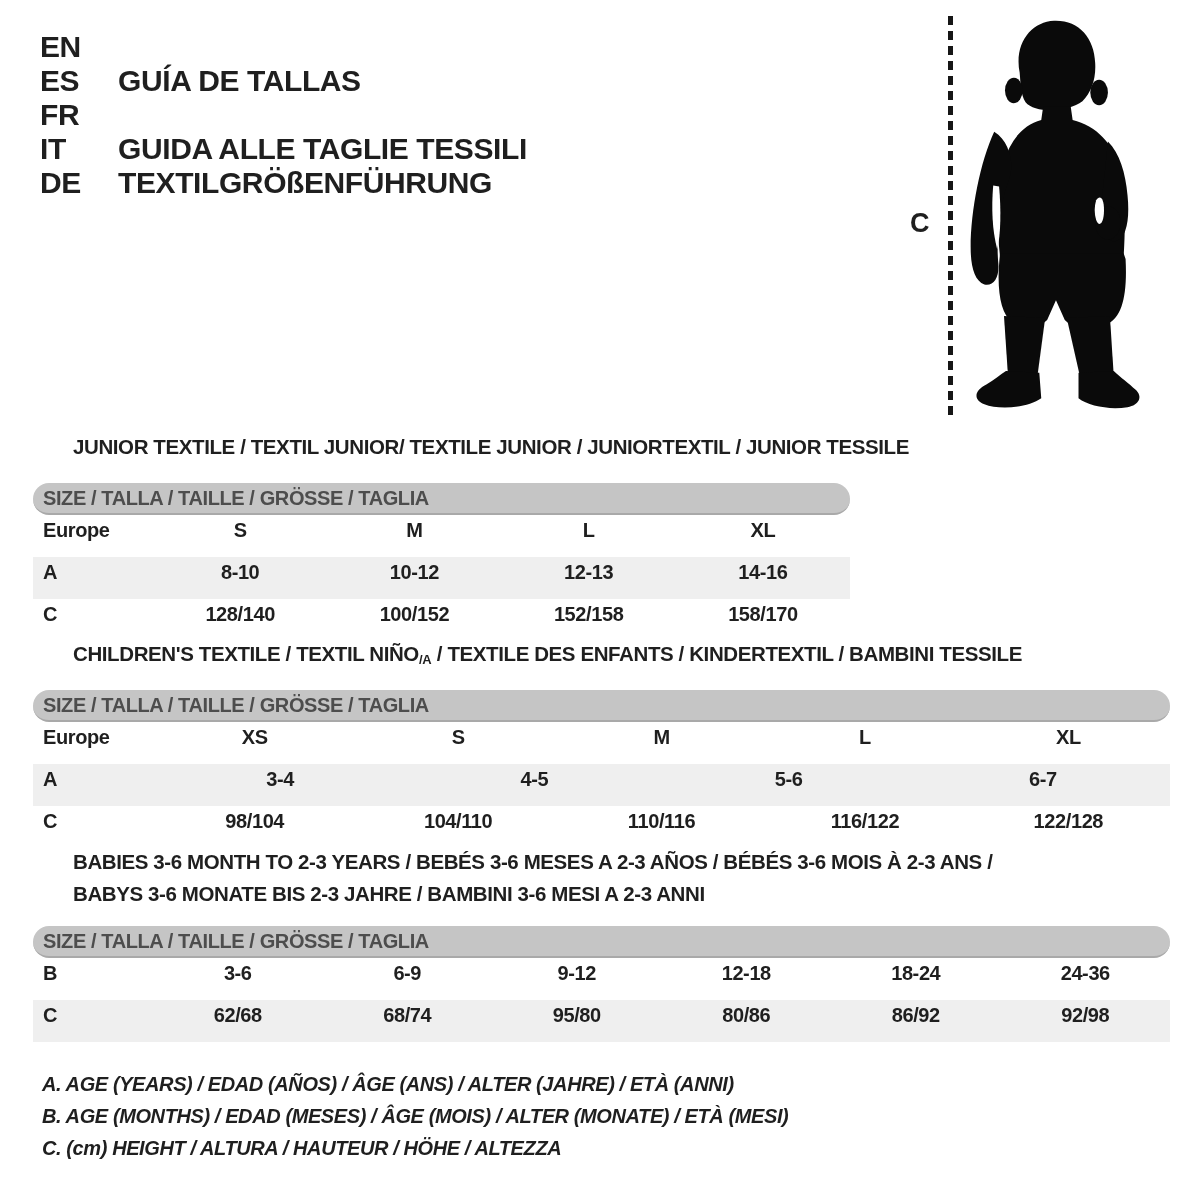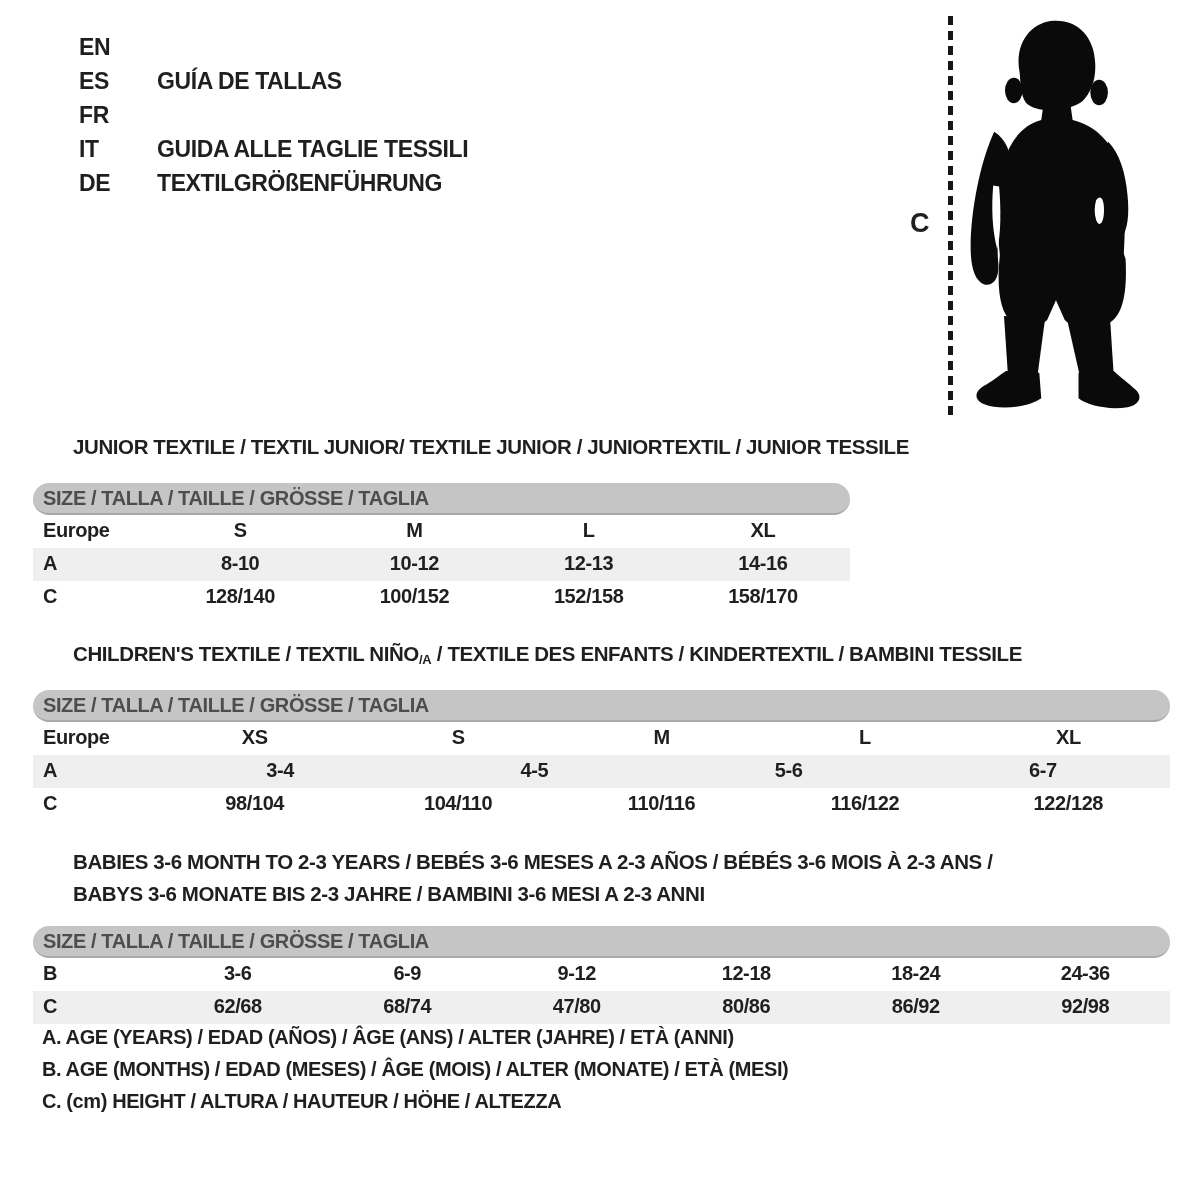--- a/index.html
+++ b/index.html
@@ -16,23 +16,22 @@
     font-weight: bold;
     color: #1f1f1f;
     letter-spacing: -0.4px;
     -webkit-font-smoothing: antialiased;
   }
   .abs { position: absolute; }
 
   
   .lang-block {
     left: 40px; top: 30px;
-    font-size: 23px;
+    font-size: 30px;
     line-height: 34px;
-    margin-left: 39px;
   }
   .lang-row { display: flex; }
   .lang-code { width: 78px; flex: 0 0 78px; }
 
   
   .measure-line {
     left: 948px; top: 16px;
     width: 5px; height: 400px;
     background: repeating-linear-gradient(to bottom, #161616 0 9px, transparent 9px 15px);
   }
@@ -63,45 +62,46 @@
     line-height: 30px;
     background: #c5c5c5;
     border-bottom: 2px solid #a9a9a9;
     color: #4d4d4d;
     font-size: 20px;
     padding-left: 10px;
     border-radius: 16px;
   }
   .trow {
     display: flex;
-    height: 33px;
+    height: 42px;
     line-height: 31px;
     font-size: 20px;
   }
   .trow.shaded { background: #efefef; }
   .tlabel {
     flex: 0 0 110px;
     width: 110px;
     padding-left: 10px;
     text-align: left;
   }
   .tcell {
     flex: 1 1 0;
     text-align: center;
   }
 
   .w-junior  { width: 817px; }
   .w-full    { width: 1137px; }
 
   
   .legend {
-    left: 42px; top: 1021px;
+    left: 42px; top: 1068px;
     font-size: 20px;
     line-height: 32px;
     white-space: nowrap;
+    font-style: italic;
   }
 </style>
 </head>
 <body>
 
 <div class="abs lang-block">
   <div class="lang-row">
     <span class="lang-code">EN</span>
   </div>
   <div class="lang-row">
@@ -225,21 +225,21 @@
     <span class="tcell">6-9</span>
     <span class="tcell">9-12</span>
     <span class="tcell">12-18</span>
     <span class="tcell">18-24</span>
     <span class="tcell">24-36</span>
   </div>
   <div class="trow shaded">
     <span class="tlabel">C</span>
     <span class="tcell">62/68</span>
     <span class="tcell">68/74</span>
-    <span class="tcell">47/80</span>
+    <span class="tcell">95/80</span>
     <span class="tcell">80/86</span>
     <span class="tcell">86/92</span>
     <span class="tcell">92/98</span>
   </div>
 </div>
 
 <div class="abs legend">
   <div>A. AGE (YEARS) / EDAD (AÑOS) / ÂGE (ANS) / ALTER (JAHRE) / ETÀ (ANNI)</div>
   <div>B. AGE (MONTHS) / EDAD (MESES) / ÂGE (MOIS) / ALTER (MONATE) / ETÀ (MESI)</div>
   <div>C. (cm) HEIGHT / ALTURA / HAUTEUR / HÖHE / ALTEZZA</div>

